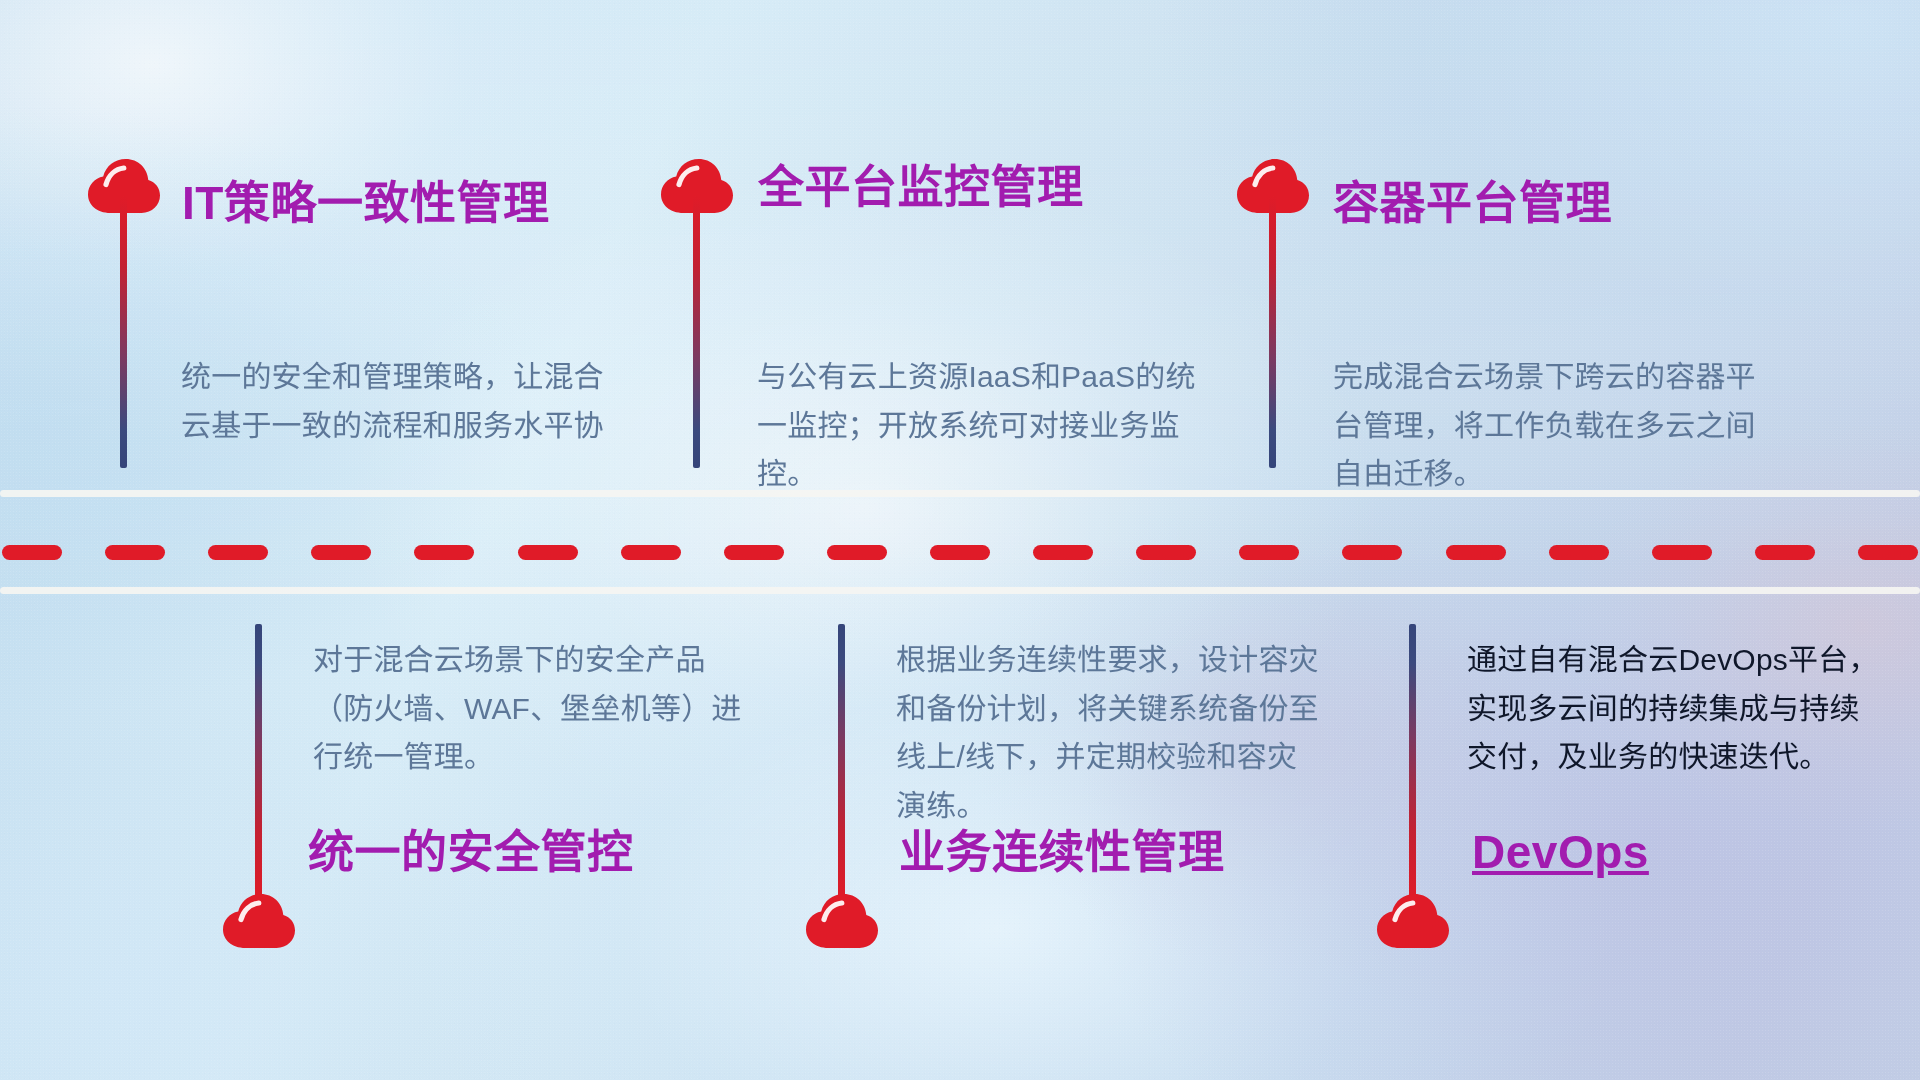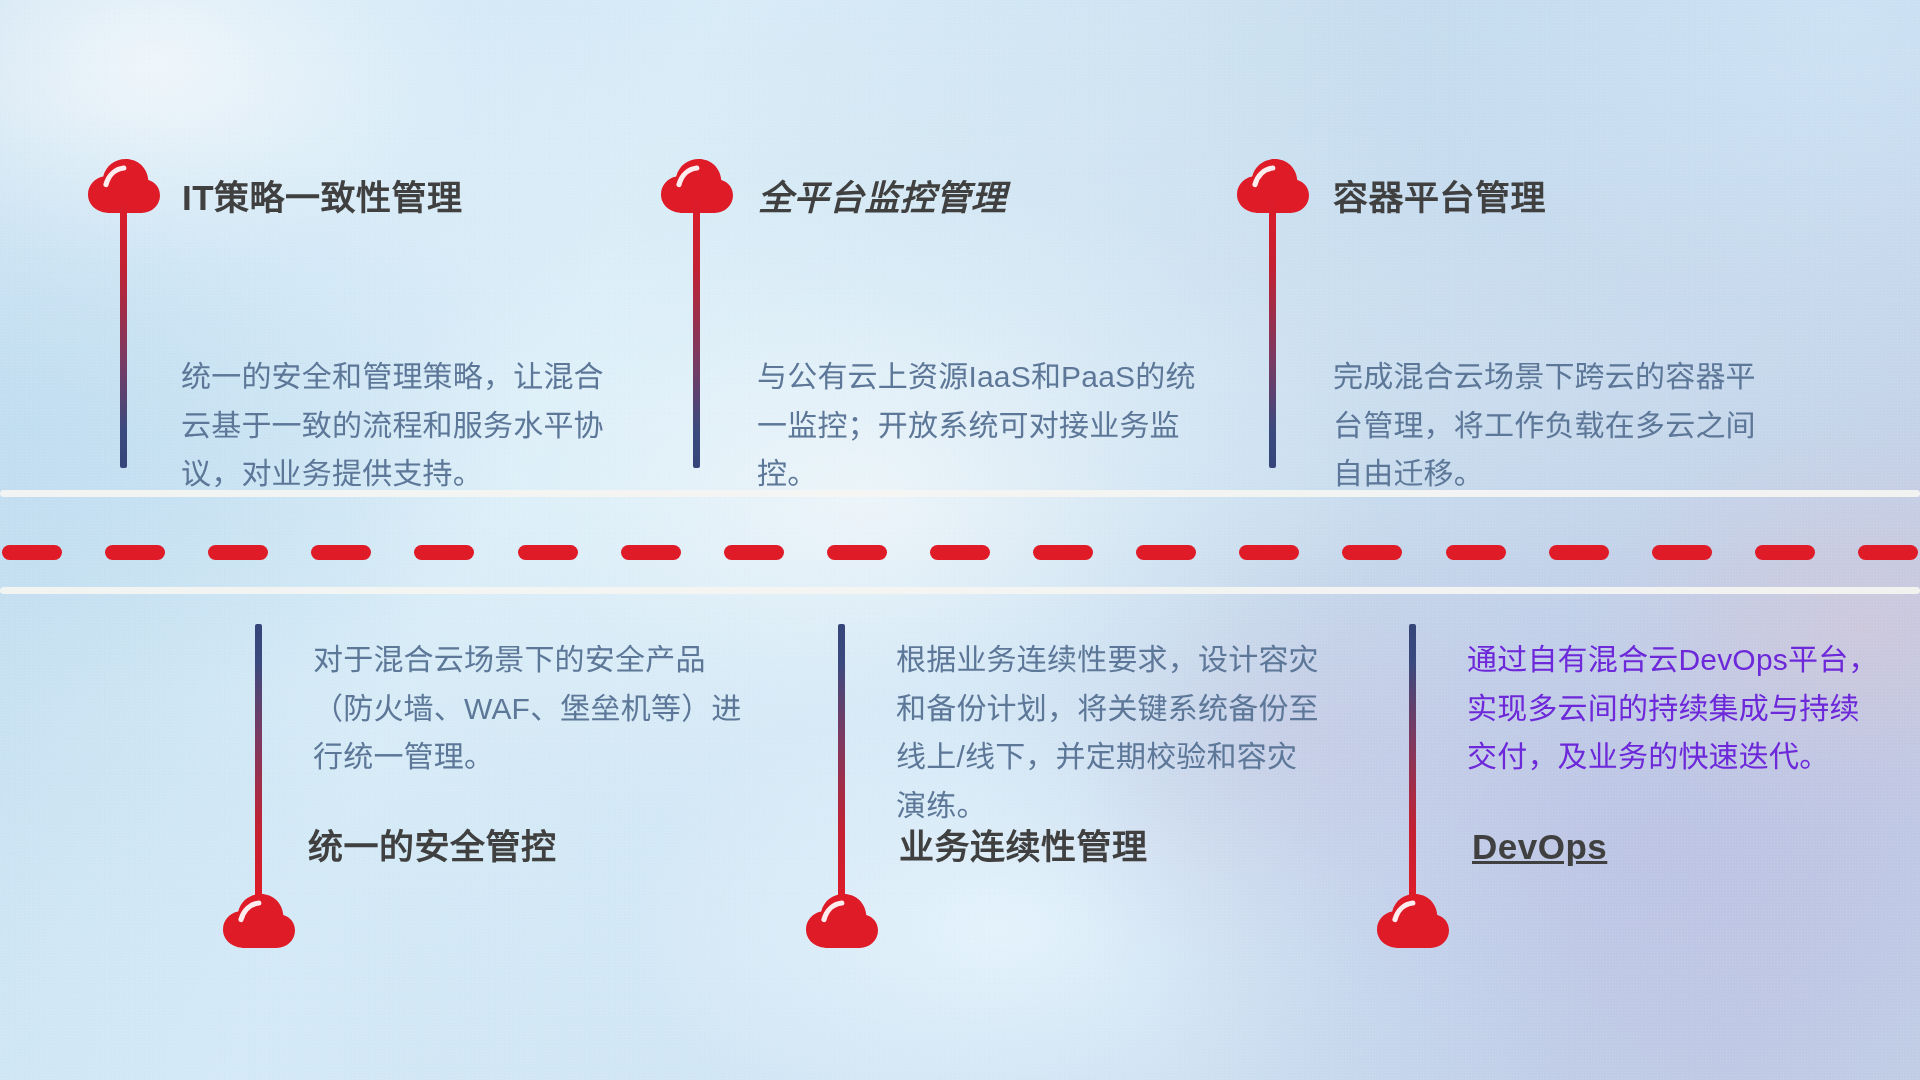--- a/index.html
+++ b/index.html
@@ -145,36 +145,36 @@
   }
   .pole-up {
     background: linear-gradient(to top, #e01b28 0%, #c32132 26%, #7a3a62 60%, #3b4a7e 86%, #35457a 100%);
   }
 
   .cloud-icon { position: absolute; }
 
   
   .item-title {
     position: absolute;
-    font-size: 35px;
+    font-size: 46px;
     font-weight: 700;
-    color: #404040;
+    color: #a21caf;
     letter-spacing: 0.5px;
     white-space: nowrap;
     line-height: 1;
   }
   .item-desc {
     position: absolute;
     font-size: 30px;
     font-weight: 400;
     color: #5d7798;
     line-height: 1.62;
     letter-spacing: 0.2px;
   }
-  .item-desc.violet { color: #6d28d9; }
+  .item-desc.violet { color: #0f172a; }
   .item-desc p { margin: 0; }
 </style>
 </head>
 <body>
 
 <div id="stage">
 
   <div class="bg-layer bg-base"></div>
   <div class="bg-layer bg-glow-topleft"></div>
   <div class="bg-layer bg-glow-topright"></div>
@@ -193,33 +193,32 @@
         <path d="M24.5 55 C10.5 55 2 46.5 2 36.5 C2 27.5 8.5 20.2 17.2 18.6 C19.6 8.0 29.0 1 39.8 1 C52.0 1 61.6 10.2 62.3 22.0 C69.6 24.0 74 30.3 74 37.6 C74 47.3 66.0 55 55.6 55 Z" fill="#e01b28"></path>
         <path d="M20.0 26.5 C22.6 17.0 29.5 11.0 37.8 10.0" fill="none" stroke="#ffffff" stroke-width="5.2" stroke-linecap="round" opacity="0.92"></path>
       </svg>
     </div>
     <div class="pole pole-down" style="left:120px; top:196px; height:272px;"></div>
   </div>
   <div class="item-title" style="left:182px; top:180px;">IT策略一致性管理</div>
   <div class="item-desc" style="left:181px; top:353px; width:430px;">
     <p>统一的安全和管理策略，让混合</p>
     <p>云基于一致的流程和服务水平协</p>
-    <p>议，对业务提供支持。</p>
   </div>
 
   <div class="pin">
     <div class="cloud-icon" style="left:659px; top:158px;">
       <svg width="76" height="56" viewBox="0 0 76 56" aria-hidden="true">
         <path d="M24.5 55 C10.5 55 2 46.5 2 36.5 C2 27.5 8.5 20.2 17.2 18.6 C19.6 8.0 29.0 1 39.8 1 C52.0 1 61.6 10.2 62.3 22.0 C69.6 24.0 74 30.3 74 37.6 C74 47.3 66.0 55 55.6 55 Z" fill="#e01b28"></path>
         <path d="M20.0 26.5 C22.6 17.0 29.5 11.0 37.8 10.0" fill="none" stroke="#ffffff" stroke-width="5.2" stroke-linecap="round" opacity="0.92"></path>
       </svg>
     </div>
     <div class="pole pole-down" style="left:693px; top:196px; height:272px;"></div>
   </div>
-  <div class="item-title" style="left:758px; top:180px;font-style:italic;">全平台监控管理</div>
+  <div class="item-title" style="left:758px; top:164px;">全平台监控管理</div>
   <div class="item-desc" style="left:757px; top:353px; width:440px;">
     <p>与公有云上资源IaaS和PaaS的统</p>
     <p>一监控；开放系统可对接业务监控。</p>
   </div>
 
   <div class="pin">
     <div class="cloud-icon" style="left:1235px; top:158px;">
       <svg width="76" height="56" viewBox="0 0 76 56" aria-hidden="true">
         <path d="M24.5 55 C10.5 55 2 46.5 2 36.5 C2 27.5 8.5 20.2 17.2 18.6 C19.6 8.0 29.0 1 39.8 1 C52.0 1 61.6 10.2 62.3 22.0 C69.6 24.0 74 30.3 74 37.6 C74 47.3 66.0 55 55.6 55 Z" fill="#e01b28"></path>
         <path d="M20.0 26.5 C22.6 17.0 29.5 11.0 37.8 10.0" fill="none" stroke="#ffffff" stroke-width="5.2" stroke-linecap="round" opacity="0.92"></path>

